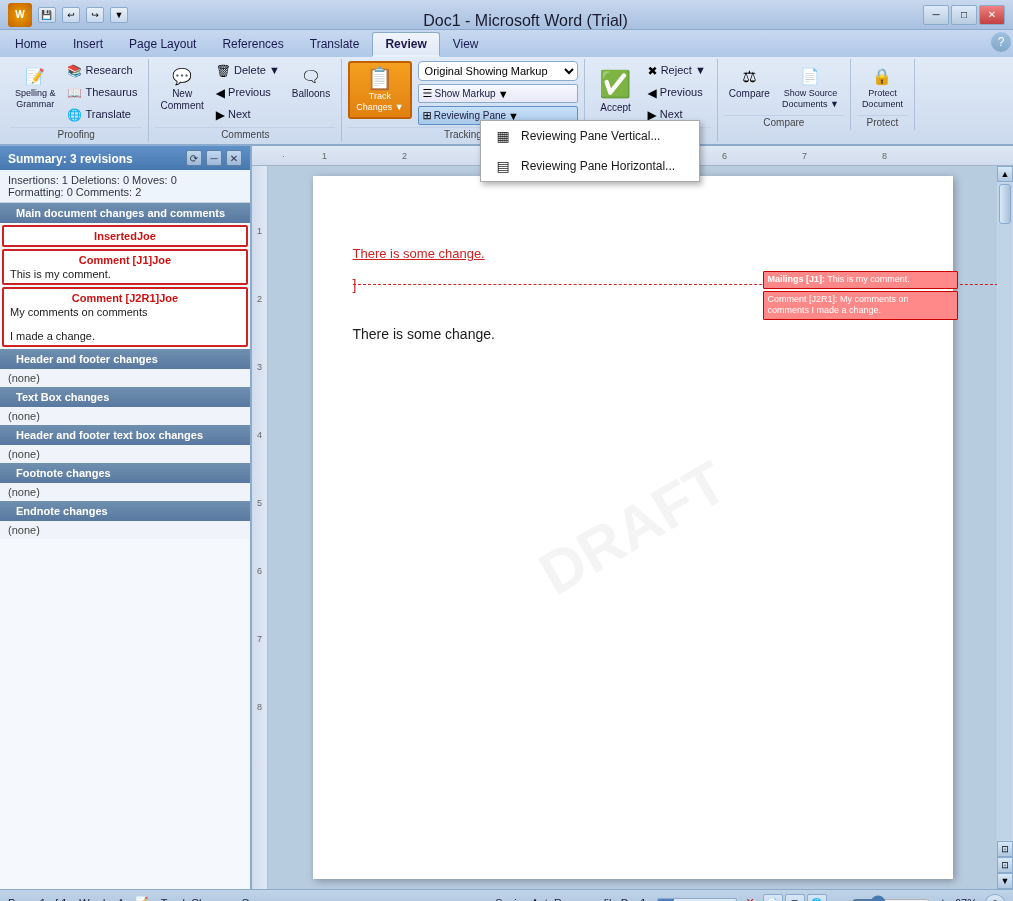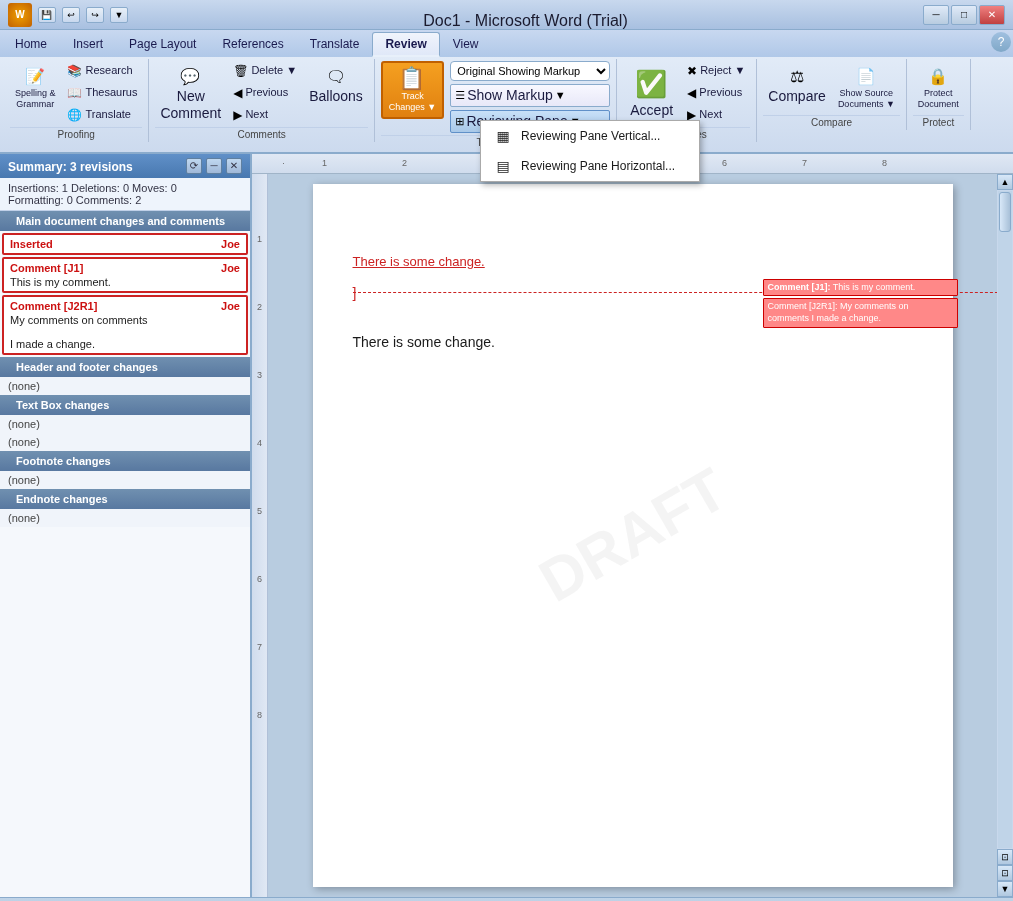--- a/index.html
+++ b/index.html
@@ -29,21 +29,21 @@
     .ribbon-tab { padding: 4px 12px; font-size: 12px; cursor: pointer; border-radius: 3px 3px 0 0; color: #1a1a4e; border: 1px solid transparent; }
     .ribbon-tab.active { background: linear-gradient(to bottom, #f0f4fc, #e0e8f8); border-color: #8aabcc; border-bottom: 2px solid #e8f0fa; font-weight: bold; }
     #ribbon-content { display: flex; padding: 2px 4px; align-items: flex-start; gap: 0; }
     .ribbon-group { display: flex; flex-direction: column; align-items: center; border-right: 1px solid #b0c0d8; padding: 2px 6px; min-width: 60px; }
     .ribbon-group-content { display: flex; align-items: flex-start; gap: 2px; }
     .ribbon-group-label { font-size: 10px; color: #444; margin-top: 2px; text-align: center; width: 100%; border-top: 1px solid #c0d0e8; padding-top: 1px; }
 
     
     .rb-btn { display: flex; flex-direction: column; align-items: center; padding: 2px 4px; cursor: pointer; border-radius: 3px; min-width: 32px; border: 1px solid transparent; }
     .rb-icon { width: 24px; height: 24px; display: flex; align-items: center; justify-content: center; font-size: 16px; }
-    .rb-label { font-size: 14px; color: #1a1a3e; text-align: center; line-height: 1.2; }
+    .rb-label { font-size: 10px; color: #1a1a3e; text-align: center; line-height: 1.2; }
     .rb-btn-small { display: flex; align-items: center; padding: 2px 4px; cursor: pointer; border-radius: 2px; border: 1px solid transparent; gap: 3px; }
     .rb-btn-small .rb-label { font-size: 11px; }
 
     .rb-btn-large { display: flex; flex-direction: column; align-items: center; padding: 4px 6px; cursor: pointer; border-radius: 3px; border: 1px solid transparent; }
     .rb-btn-large .rb-icon { width: 36px; height: 36px; font-size: 26px; }
 
     .track-changes-btn { background: linear-gradient(to bottom, #f5a020, #e08010); border: 2px solid #c06000; border-radius: 3px; padding: 4px 6px; display: flex; flex-direction: column; align-items: center; cursor: pointer; }
     .track-changes-btn .rb-icon { font-size: 22px; }
 
     .dropdown-select { font-size: 11px; border: 1px solid #8aabcc; background: white; padding: 2px; border-radius: 4px; width: 160px; }
@@ -84,21 +84,21 @@
     #rp-header-controls { display: flex; gap: 4px; }
     .rp-ctrl-btn { width: 16px; height: 16px; background: linear-gradient(to bottom, #c0d8f0, #a0b8d8); border: 1px solid #6080a0; border-radius: 2px; display: flex; align-items: center; justify-content: center; font-size: 10px; cursor: pointer; color: #334; }
 
     #rp-summary { padding: 4px 8px; font-size: 11px; color: #334; background: #eef4fc; border-bottom: 1px solid #c0d0e8; }
     #rp-summary-line2 { }
     #rp-summary-line3 { }
 
     #rp-list { flex: 1; overflow-y: auto; }
     .rp-section-header { background: linear-gradient(to bottom, #7090b0, #5878a0); color: white; padding: 4px 16px; font-size: 11px; font-weight: bold; }
     .rp-entry { background: white; border: 2px solid #cc2222; margin: 2px 2px; padding: 3px 6px; border-radius: 2px; }
-    .rp-entry-header { display: flex; justify-content: space-between; font-size: 11px; font-weight: bold; color: #cc1111; }
+    .rp-entry-header { display: flex; justify-content: center; font-size: 11px; font-weight: bold; color: #cc1111; }
     .rp-entry-text { font-size: 11px; color: #1a1a1a; margin-top: 2px; }
     .rp-none { padding: 3px 8px; font-size: 11px; color: #444; background: #f0f4fa; }
 
     
     #doc-area { flex: 1; background: #b8cce0; overflow: hidden; display: flex; flex-direction: column; }
     #ruler { height: 20px; background: linear-gradient(to bottom, #e0e8f4, #d0dced); border-bottom: 1px solid #a0b4c8; display: flex; align-items: center; padding: 0 8px; font-size: 9px; color: #666; position: relative; }
     #doc-scroll-area { flex: 1; overflow: hidden; display: flex; }
     #doc-page-container { flex: 1; padding: 20px; display: flex; justify-content: center; overflow: hidden; }
     #doc-page { background: white; width: 640px; min-height: 700px; padding: 60px 60px 40px 60px; position: relative; box-shadow: 2px 2px 8px rgba(0,0,0,0.3); }
     #vertical-scroll { width: 16px; background: #c8d8ec; display: flex; flex-direction: column; align-items: center; }
@@ -332,20 +332,21 @@
           </div>
           <div class="rp-entry-text">My comments on comments<br><br>I made a change.</div>
         </div>
 
         <div class="rp-section-header">Header and footer changes</div>
         <div class="rp-none">(none)</div>
 
         <div class="rp-section-header">Text Box changes</div>
         <div class="rp-none">(none)</div>
 
+        <div class="rp-section-header">Header and footer text box changes</div>
         <div class="rp-none">(none)</div>
 
         <div class="rp-section-header">Footnote changes</div>
         <div class="rp-none">(none)</div>
 
         <div class="rp-section-header">Endnote changes</div>
         <div class="rp-none">(none)</div>
       </div>
     </div>
 
@@ -385,21 +386,21 @@
               <span class="doc-text-red" style="color:#cc2222;text-decoration:underline;font-size:13px;">There is some change.</span>
             </div>
 
             <div style="position:relative;margin-top:15px;height:20px;">
               <div style="position:absolute;left:0;top:8px;right:-120px;border-top:1px dashed #cc2222;"></div>
               <span style="position:absolute;left:0;top:1px;color:#cc2222;font-size:14px;">]</span>
             </div>
 
             <div style="position:absolute;right:-5px;top:95px;display:flex;flex-direction:column;gap:2px;max-width:195px;">
               <div style="background:#ff8888;border:1px solid #cc0000;padding:2px 4px;font-size:9px;color:white;border-radius:1px;line-height:1.3;">
-                <span style="font-weight:bold;">Comment [J1]:</span>
+                <span style="font-weight:bold;">Mailings [J1]:</span>
                 <span>This is my comment.</span>
               </div>
               <div style="background:#ff8888;border:1px solid #cc0000;padding:2px 4px;font-size:9px;color:white;border-radius:1px;line-height:1.3;">
                 <span style="font-weight:normal;">Comment [J2R1]:</span>
                 <span>My comments on comments I made a change.</span>
               </div>
             </div>
 
             <div style="margin-top:30px;font-size:14px;color:#1a1a1a;">There is some change.</div>
           </div>

